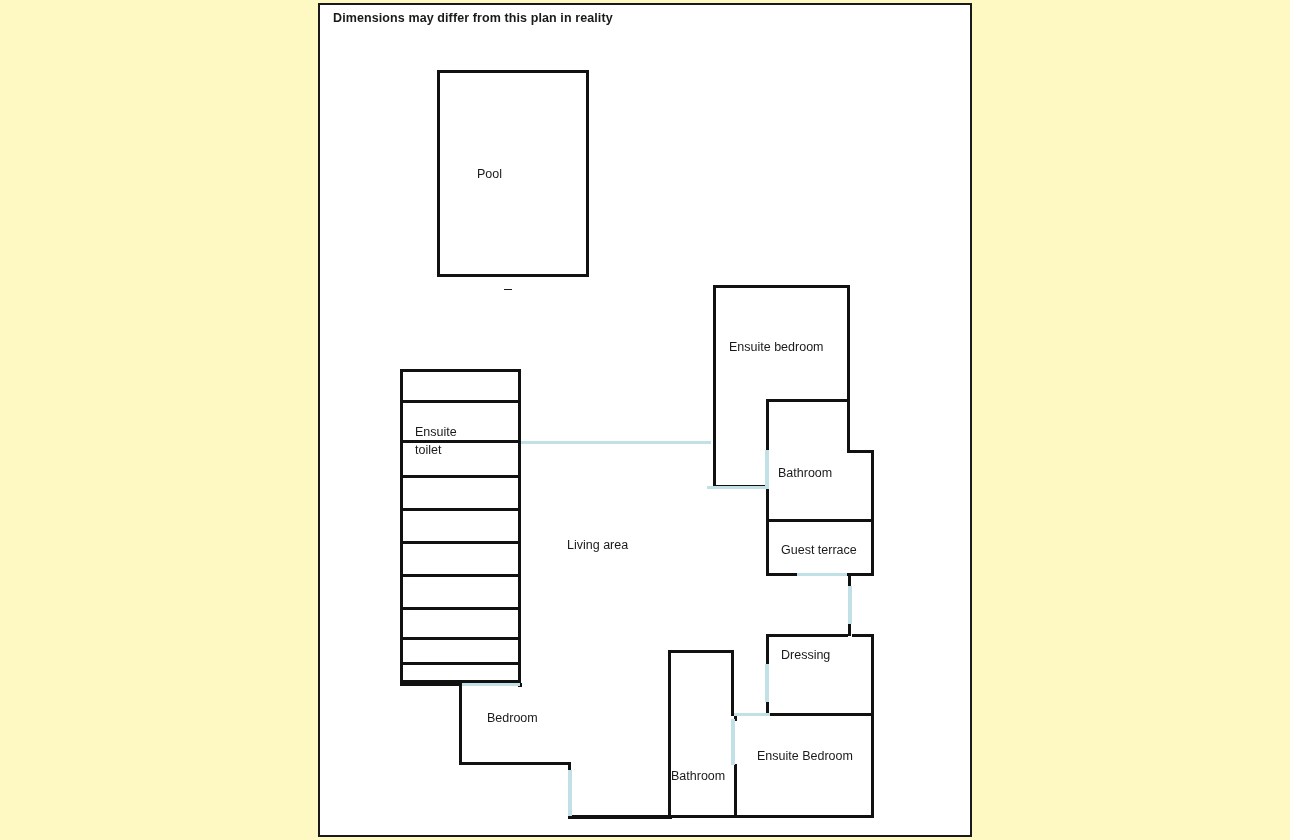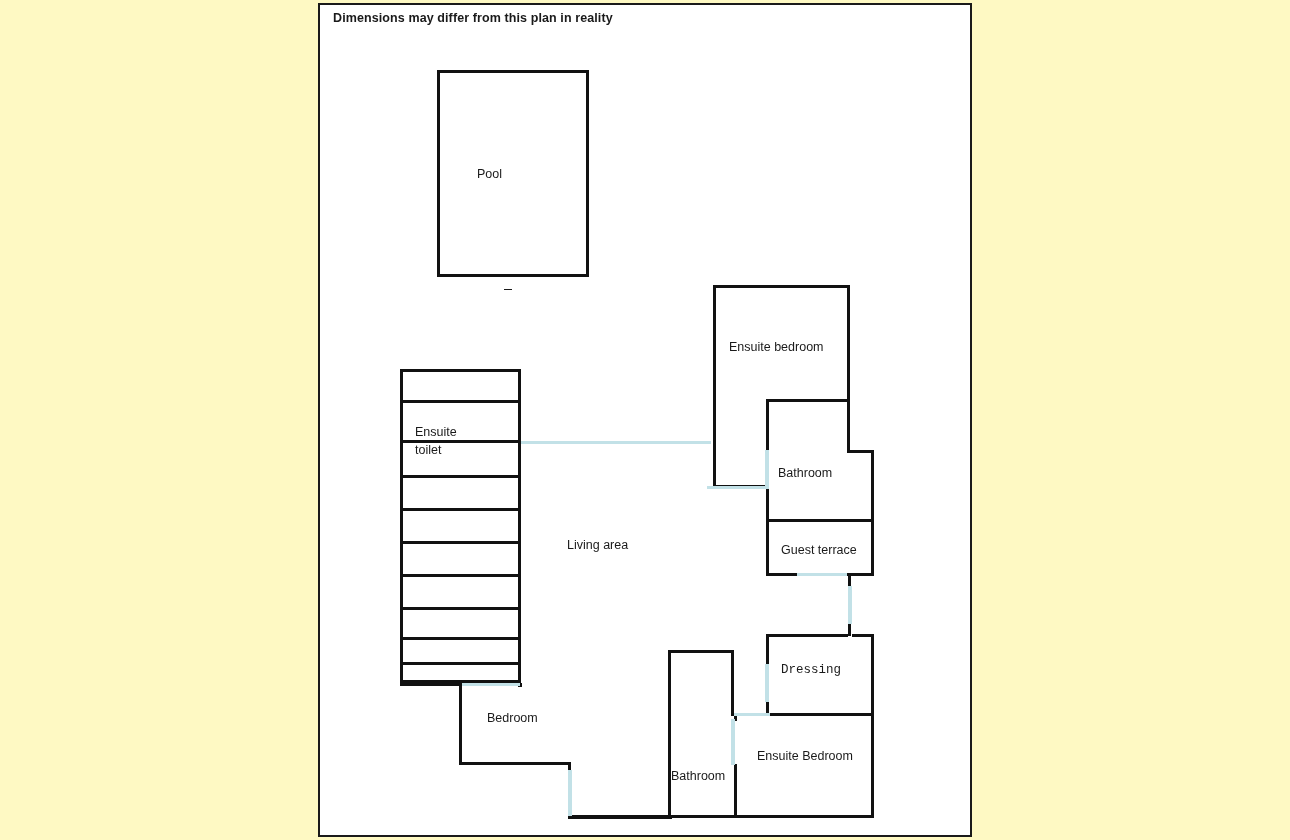--- a/index.html
+++ b/index.html
@@ -131,21 +131,21 @@
 
   <div class="wall" style="left:848px; top:576px; width:3px; height:12px;"></div>
   <div class="wall" style="left:848px; top:622px; width:3px; height:14px;"></div>
 
   <div class="wall" style="left:766px; top:634px; width:82px; height:3px;"></div>
   <div class="wall" style="left:852px; top:634px; width:22px; height:3px;"></div>
   <div class="wall" style="left:766px; top:634px; width:3px; height:32px;"></div>
   <div class="wall" style="left:766px; top:700px; width:3px; height:16px;"></div>
   <div class="wall" style="left:871px; top:634px; width:3px; height:184px;"></div>
   <div class="wall" style="left:766px; top:713px; width:108px; height:3px;"></div>
-  <div class="label" style="left:781px; top:663px;font-family:Liberation Mono, monospace;">Dressing</div>
+  <div class="label" style="left:781px; top:648px;">Dressing</div>
 
   <div class="wall" style="left:734px; top:764px; width:3px; height:54px;"></div>
   <div class="wall" style="left:734px; top:713px; width:3px; height:8px;"></div>
   <div class="wall" style="left:734px; top:815px; width:140px; height:3px;"></div>
   <div class="label" style="left:757px; top:749px;">Ensuite Bedroom</div>
 
   <div class="wall" style="left:668px; top:650px; width:66px; height:3px;"></div>
   <div class="wall" style="left:668px; top:650px; width:3px; height:168px;"></div>
   <div class="wall" style="left:731px; top:650px; width:3px; height:66px;"></div>
   <div class="wall" style="left:668px; top:815px; width:70px; height:3px;"></div>

